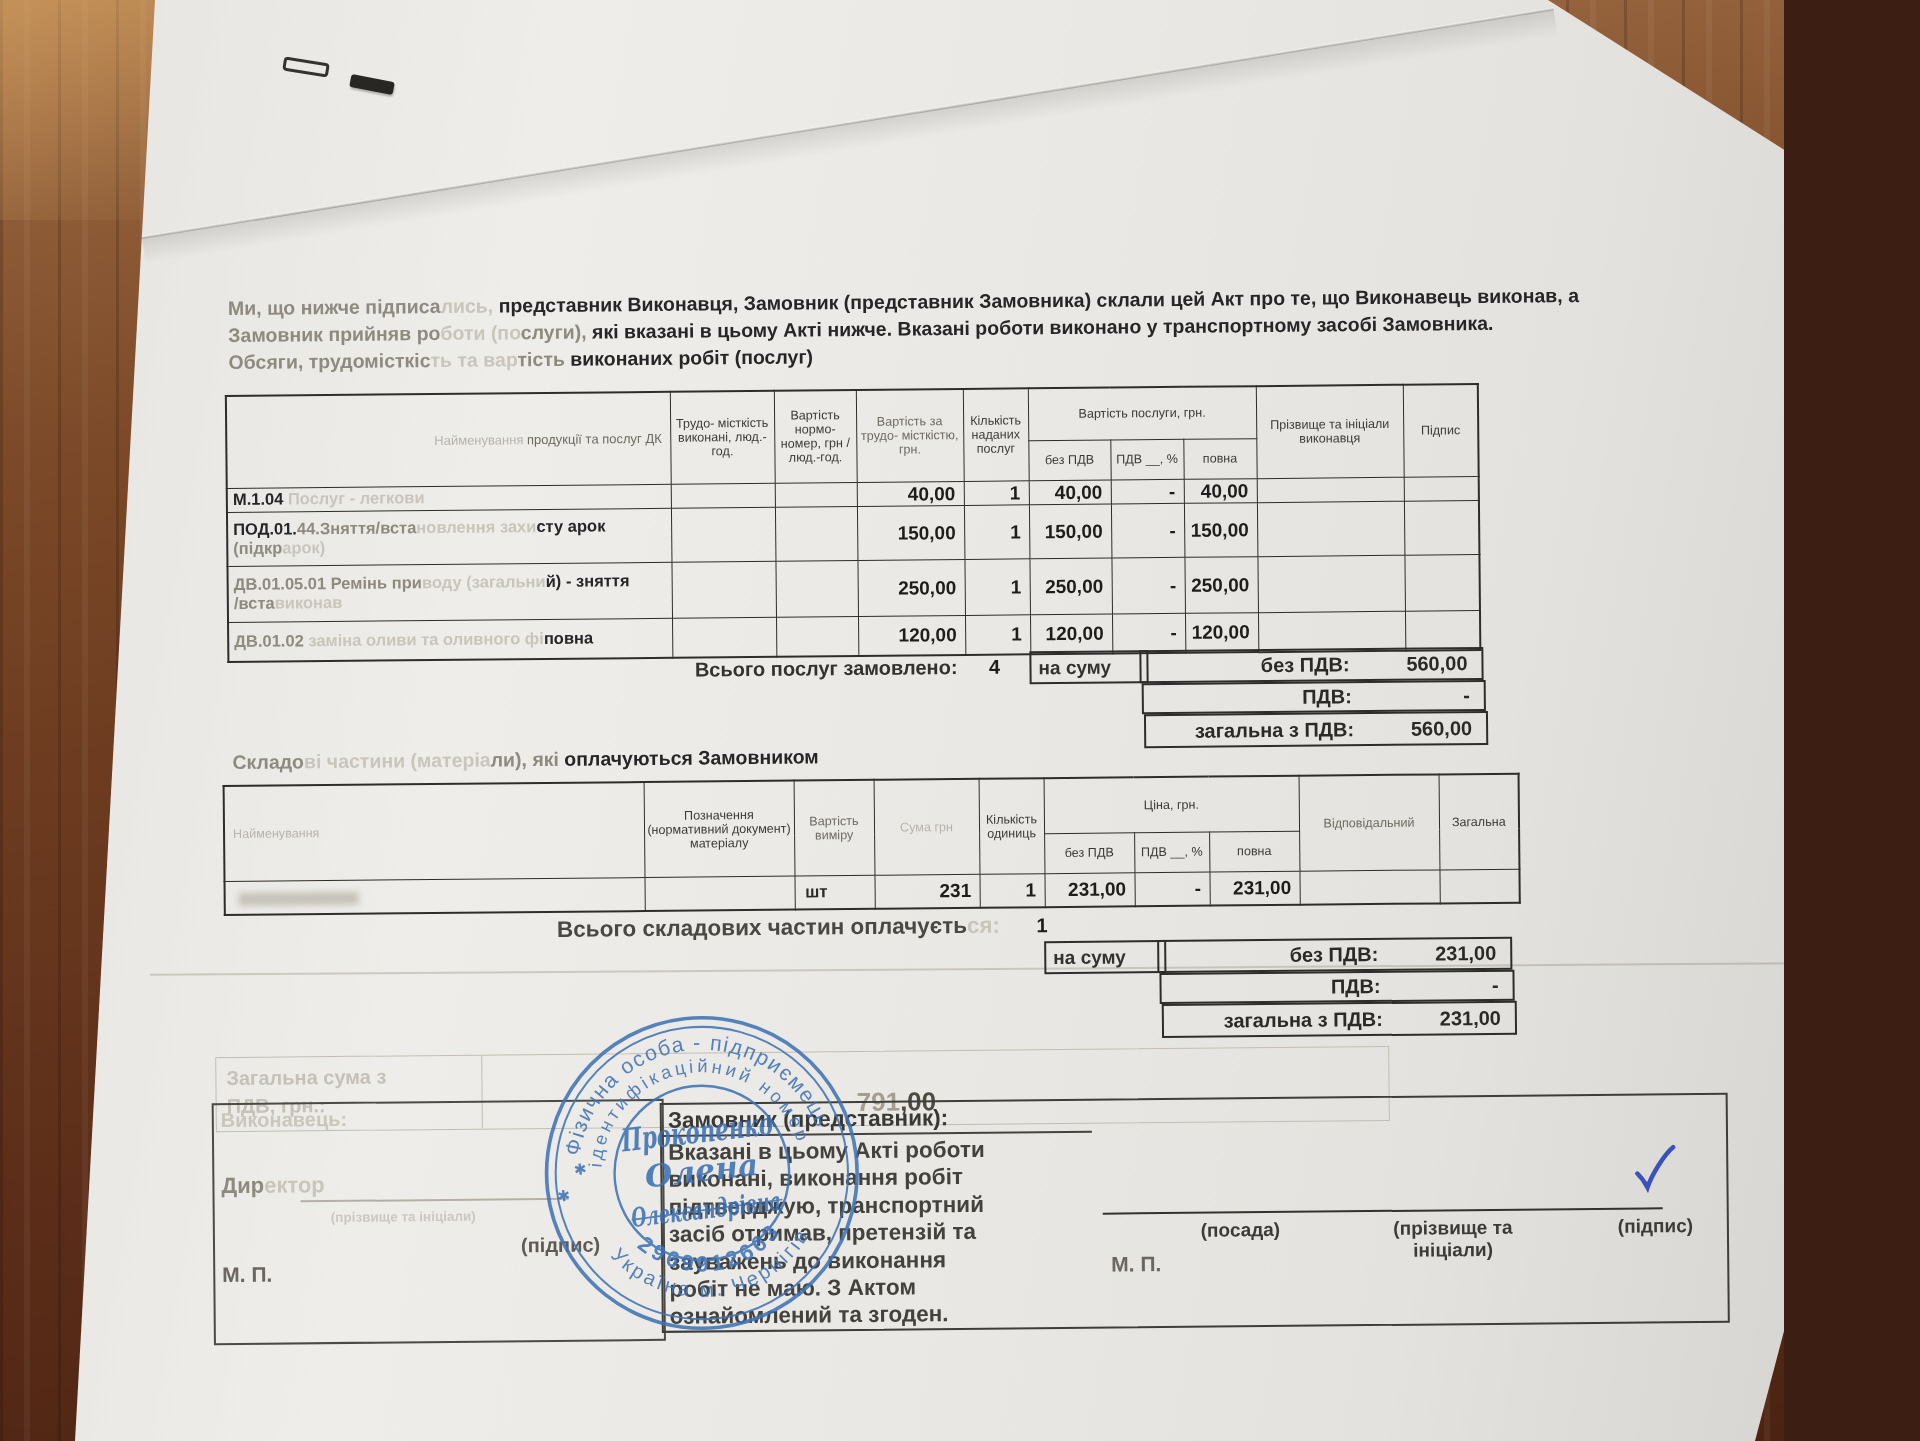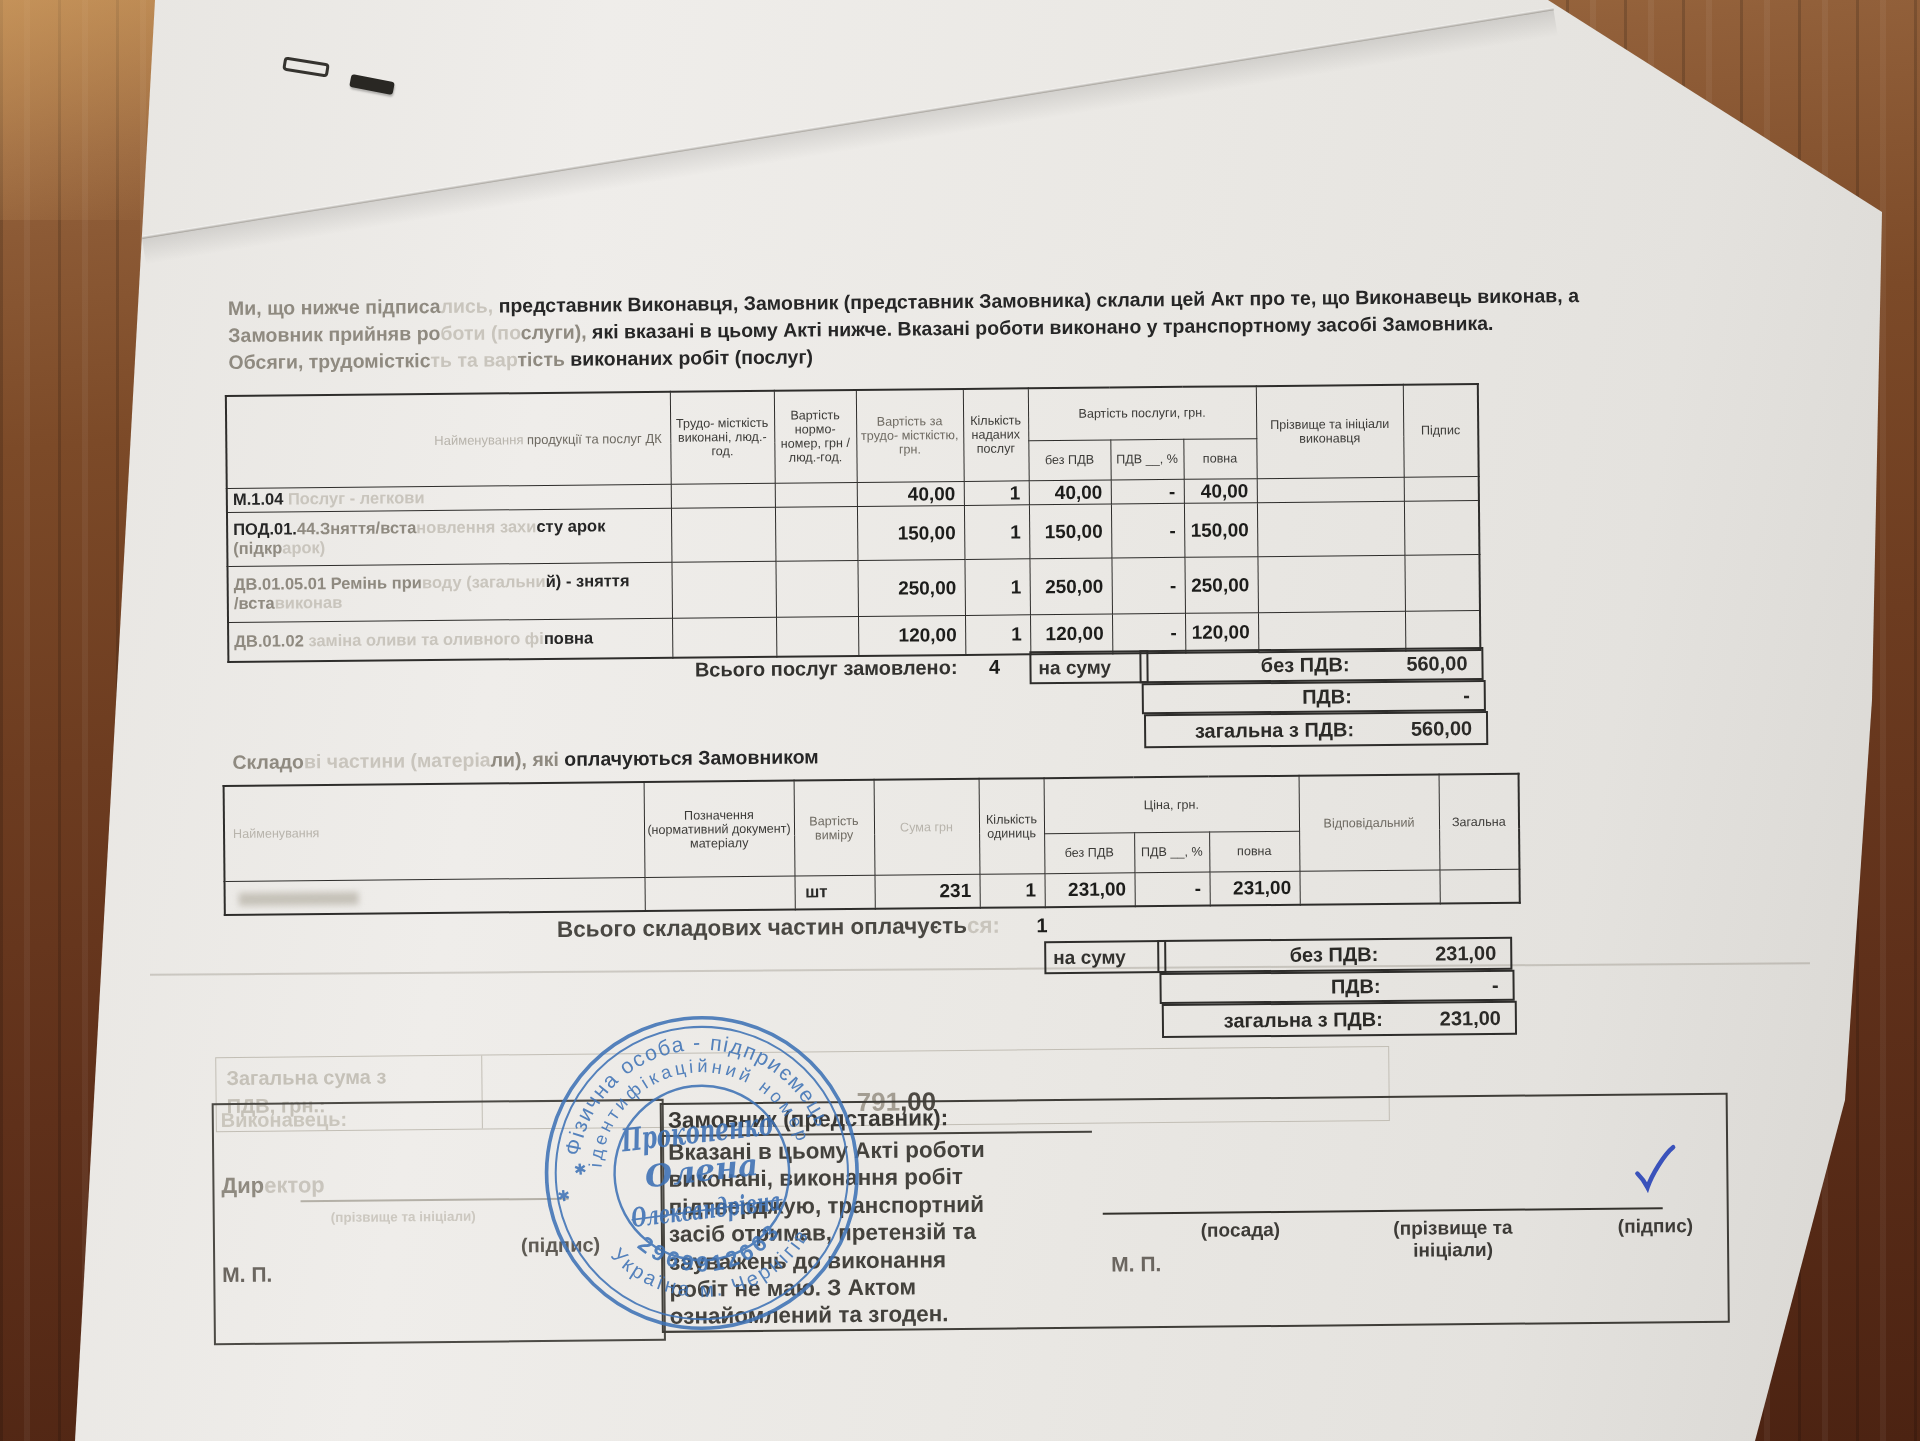--- a/index.html
+++ b/index.html
@@ -1,16 +1,16 @@
 <!DOCTYPE html>
 <html><head>
 <meta charset="utf-8">
 <style>
   html,body{margin:0;padding:0;background:#3c1f12;}
-  .scene{position:relative;width:1920px;height:1441px;overflow:hidden;
+  .scene{position:relative;width:1784px;height:1441px;overflow:hidden;
          font-family:"Liberation Sans",sans-serif;}
   .abs{position:absolute;}
   
   .wood{position:absolute;inset:0;
     background:
       repeating-linear-gradient(90deg, rgba(0,0,0,.16) 0 3px, rgba(0,0,0,0) 3px 24px,
                                 rgba(255,255,255,.05) 24px 30px, rgba(0,0,0,0) 30px 58px),
       linear-gradient(175deg,#a57242 0%,#92603a 10%,#7c4a28 28%,#6d3c20 48%,#5f301a 70%,#4c2312 100%);}
   .wood-hilite{position:absolute;left:0;top:0;width:560px;height:220px;
     background:linear-gradient(160deg, rgba(222,172,108,.55), rgba(222,172,108,0) 70%);}

